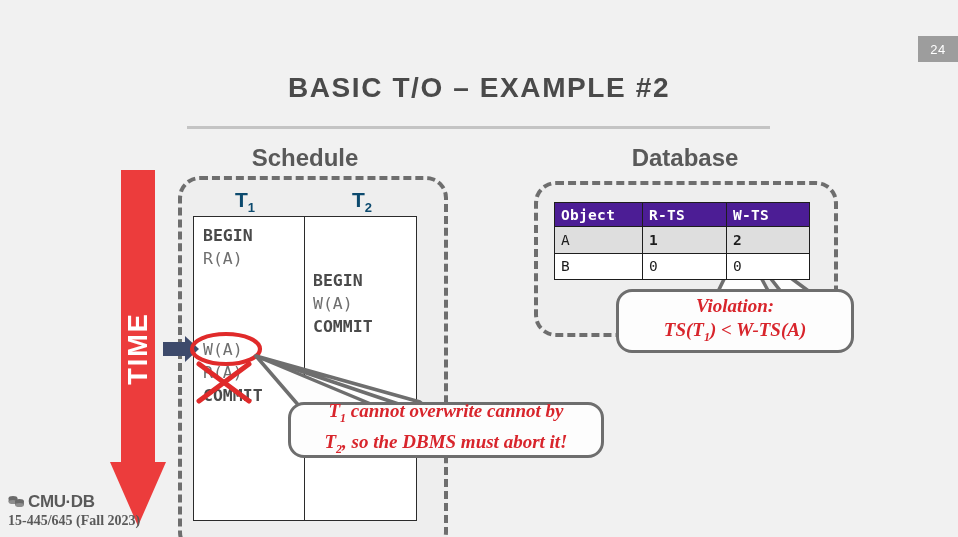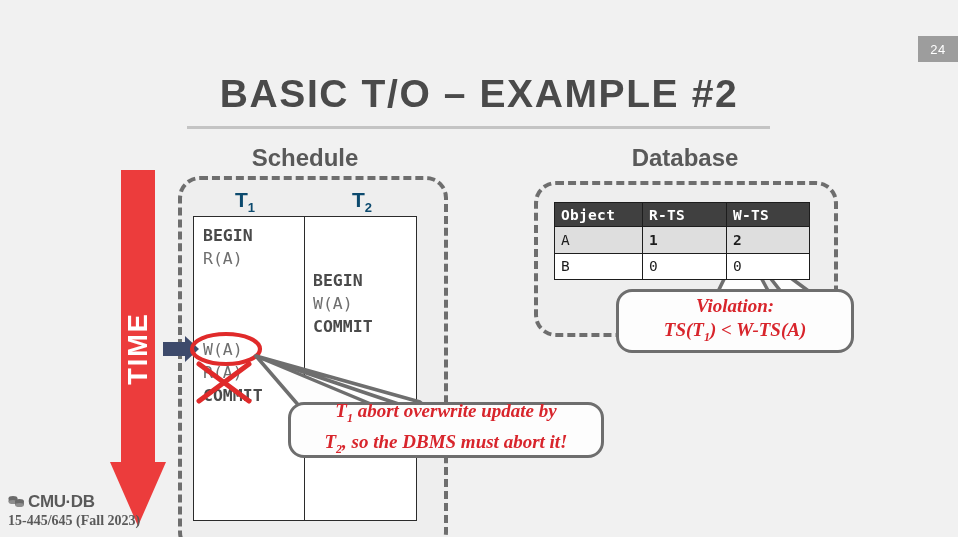--- a/index.html
+++ b/index.html
@@ -20,21 +20,21 @@
     color:#ffffff;
     font-size:13px;
     display:flex;align-items:center;justify-content:center;
     letter-spacing:.5px;
   }
 
   
   .title{
     position:absolute;left:0;right:0;top:36px;
     text-align:center;
-    font-size:39px;
+    font-size:28px;
     font-weight:bold;
     letter-spacing:1.6px;
     color:#4a4a4a;
   }
   .title-rule{
     position:absolute;left:187px;top:90px;
     width:583px;height:3px;
     background:#c4c4c4;
   }
 
@@ -123,21 +123,21 @@
     background:#ffffff;
   }
   .db-table th,.db-table td{
     border:1px solid #1d1d1d;
     padding:2px 6px;
     text-align:left;
     height:24px;
     box-sizing:border-box;
   }
   .db-table th{
-    background:#404040;color:#ffffff;font-weight:bold;
+    background:#4c1d95;color:#ffffff;font-weight:bold;
     letter-spacing:.3px;
   }
   .db-table tr.row-a td{background:#dedede;color:#1d1d1d;}
   .db-table tr.row-b td{background:#ffffff;color:#1d1d1d;}
   .db-table td.hot{color:#e8343a;font-weight:bold;}
 
   
   .callout{
     position:absolute;
     background:#fdfdfd;
@@ -252,21 +252,21 @@
       <tr class="row-b">
         <td>B</td>
         <td>0</td>
         <td>0</td>
       </tr>
     </tbody>
   </table>
 
   <div class="callout callout-abort">
     <div>
-      <span>T</span><sub>1</sub><span> abort overwrite update by</span><br>
+      <span>T</span><sub>1</sub><span> cannot overwrite cannot by</span><br>
       <span>T</span><sub>2</sub><span>, so the DBMS must abort it!</span>
     </div>
   </div>
 
   <div class="callout callout-violation">
     <div>
       <span>Violation:</span><br>
       <span>TS(T</span><sub>1</sub><span>) &lt; W-TS(A)</span>
     </div>
   </div>

